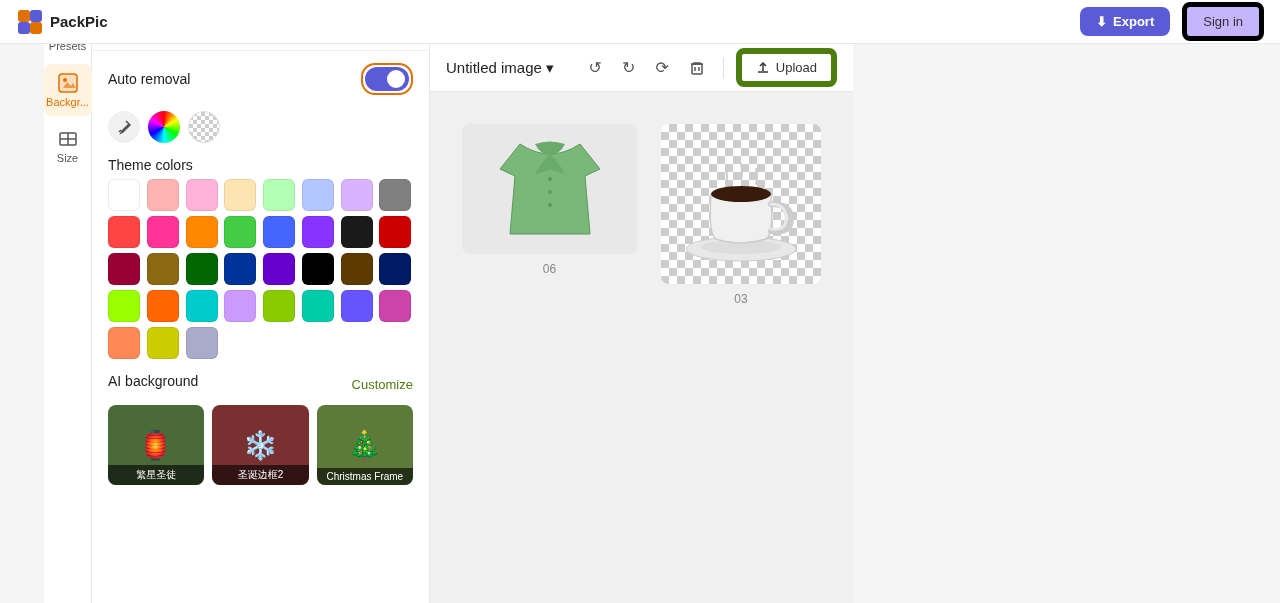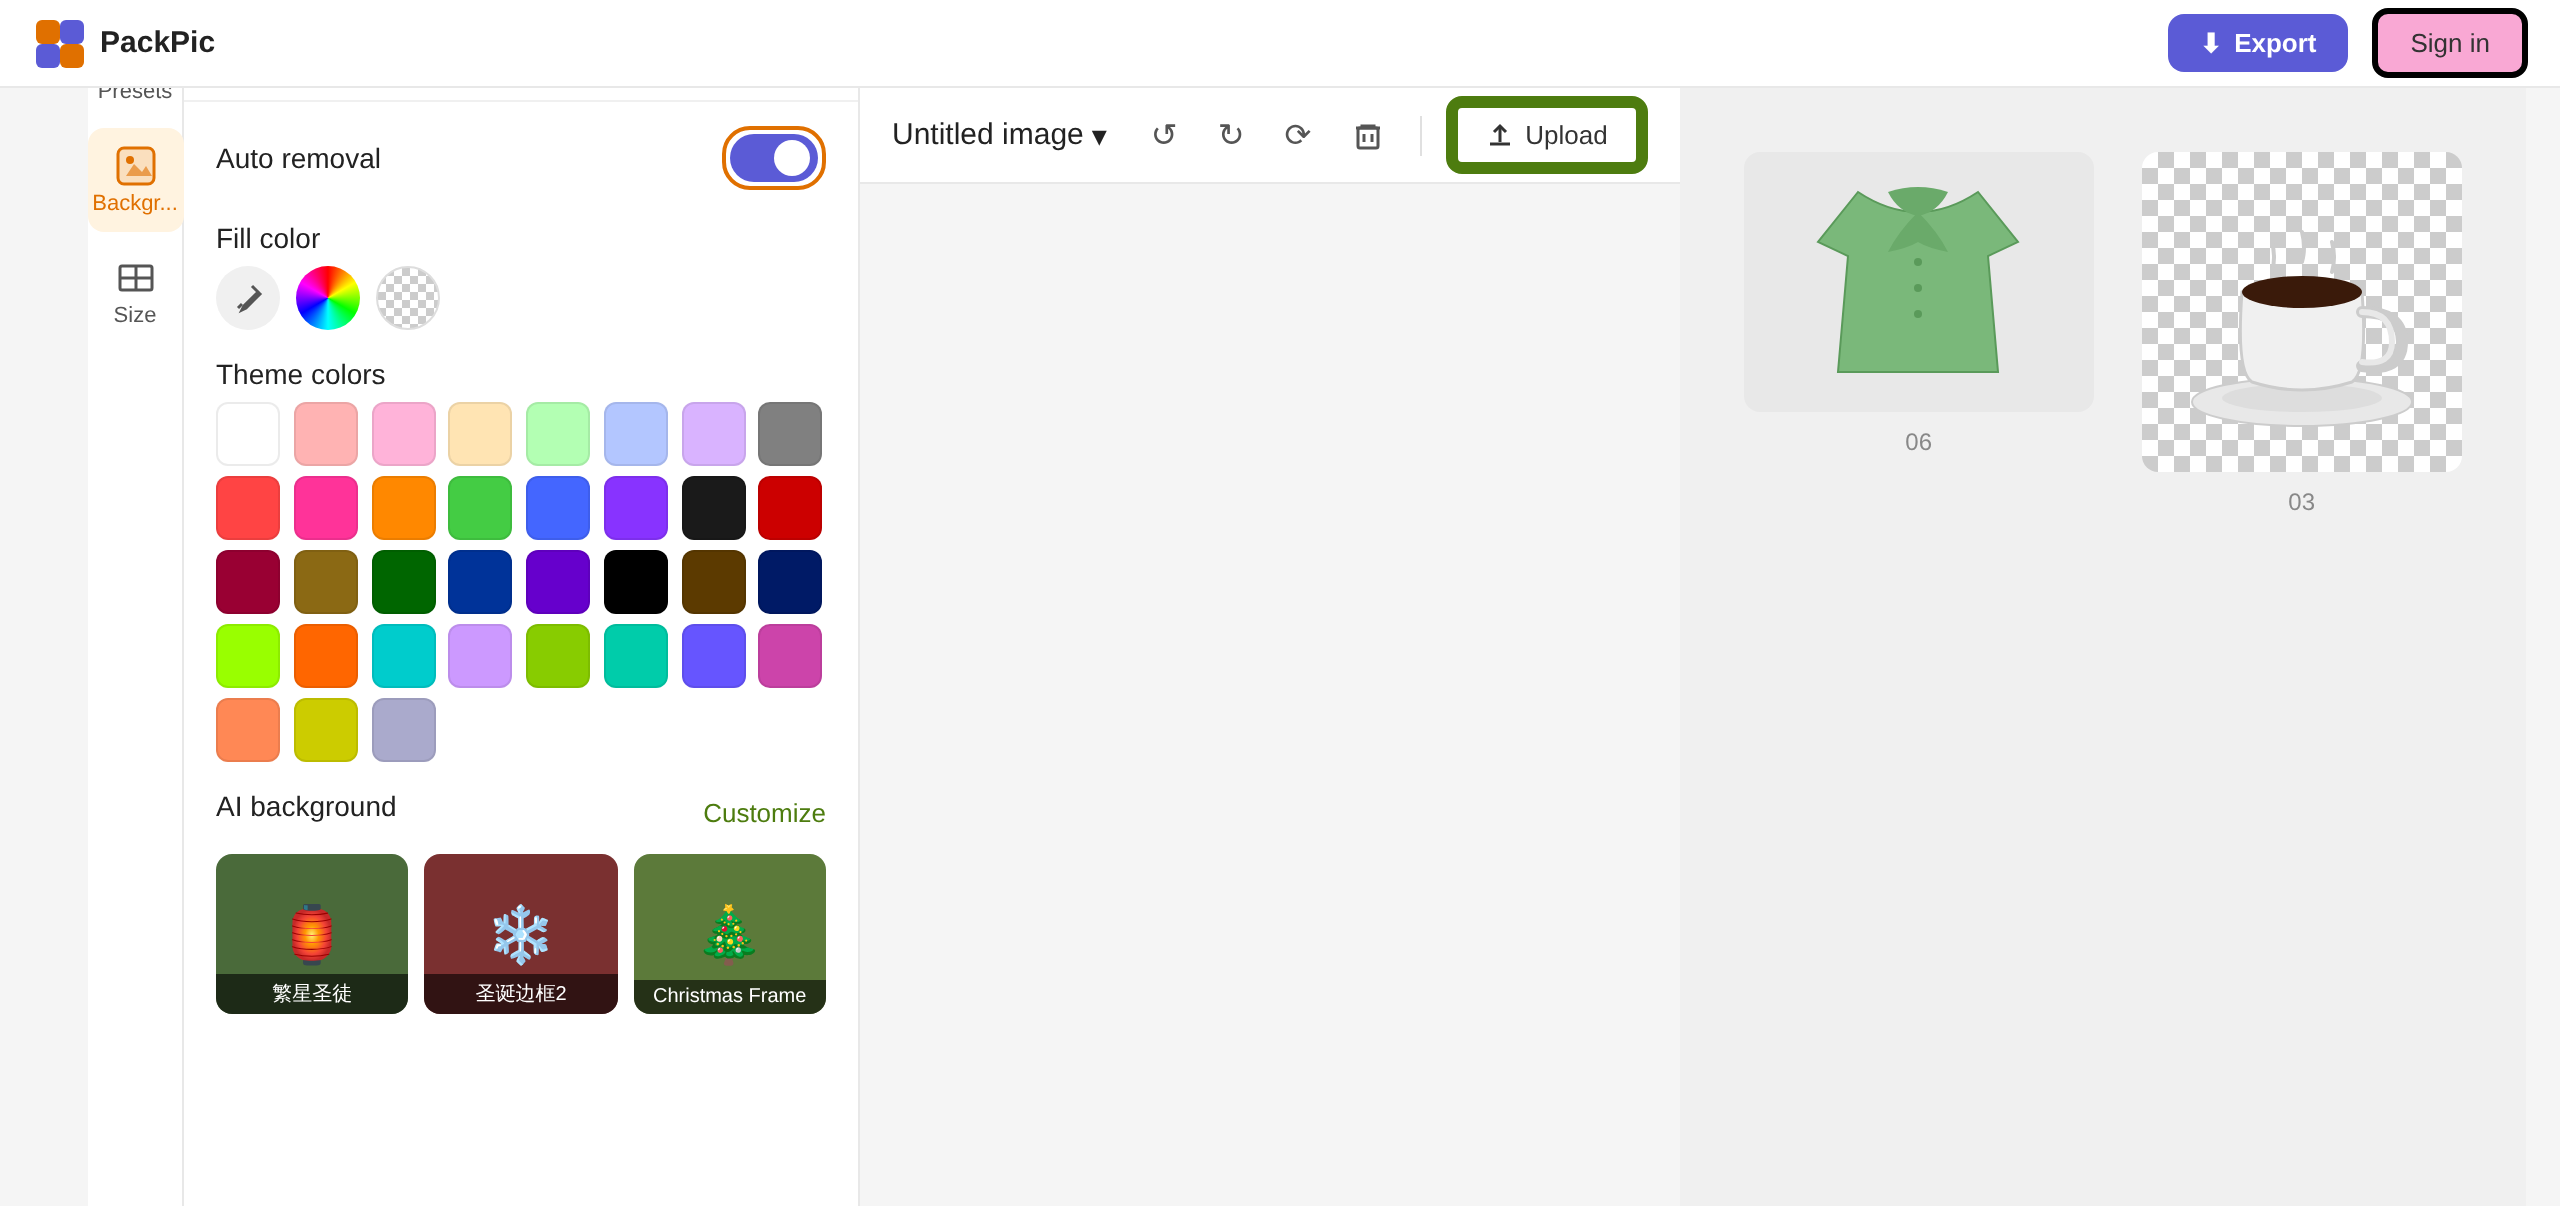--- a/index.html
+++ b/index.html
@@ -194,34 +194,35 @@
       border-radius: 8px;
       padding: 7px 16px;
       font-size: 13px;
       font-weight: 600;
       cursor: pointer;
       display: flex;
       align-items: center;
       gap: 6px;
     }
     .signin-btn {
-      background: #f9a8d4;
+      background: #c4b5fd;
       color: #333;
-      border: 3px solid #000000;
+      border: 5px solid #000000;
       border-radius: 8px;
       padding: 7px 16px;
       font-size: 13px;
       font-weight: 500;
       cursor: pointer;
     }
 
     
     .main-content {
       flex: 1;
       display: flex;
+      flex-direction: column;
       padding-top: 44px;
     }
 
     .content-topbar {
       height: 48px;
       background: #fff;
       border-bottom: 1px solid #e8e8e8;
       display: flex;
       align-items: center;
       padding: 0 16px;
@@ -370,21 +371,20 @@
       <div class="panel-body">
 
         <div class="auto-removal-row">
           <span class="auto-removal-label">Auto removal</span>
           <div class="toggle-wrapper">
             <div class="toggle"></div>
           </div>
         </div>
 
         <div>
-          <div class="section-title">Fill color</div>
           <div class="recents-row">
             <button class="color-btn eyedropper" title="Eyedropper">
               <svg width="16" height="16" viewBox="0 0 16 16" fill="none" stroke="#555" stroke-width="1.5">
                 <path d="M10 2l4 4-7 7-2 1 1-2 7-7z"></path>
                 <line x1="3" y1="13" x2="5" y2="11"></line>
               </svg>
             </button>
             <button class="color-btn gradient"></button>
             <button class="color-btn transparent"></button>
           </div>

